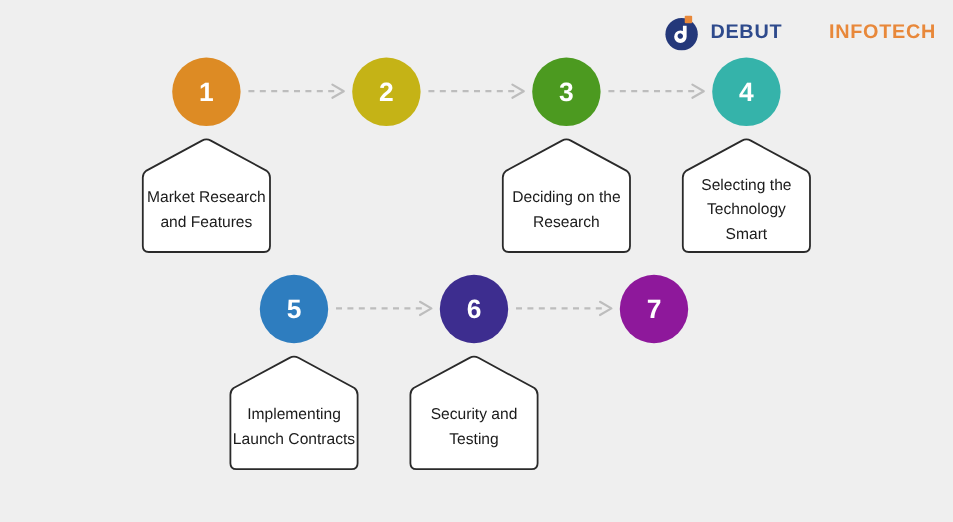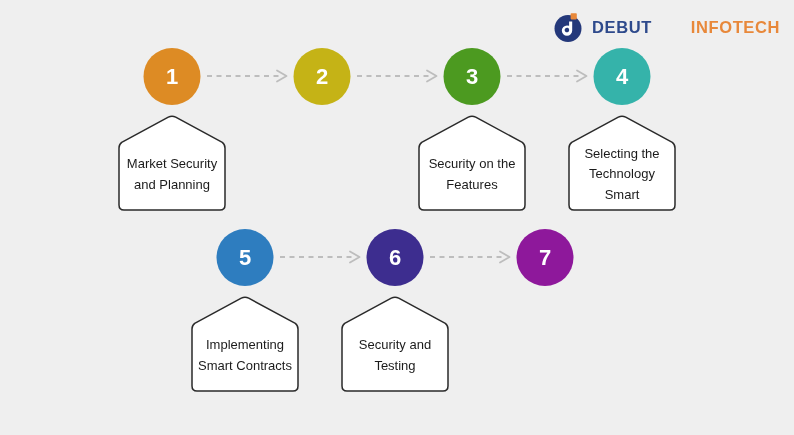--- a/index.html
+++ b/index.html
@@ -139,21 +139,21 @@
 </div>
 
 <div id="flow">
   <div class="row" id="row-1">
       <div class="step" style="left: 97px;">
         <div class="step-circle" style="background: rgb(221, 139, 36);">1</div>
         <div class="step-card">
           <svg viewBox="0 0 118 99" preserveAspectRatio="none" aria-hidden="true">
             <path d="M6 34 Q6 30.5 8.7 28.4 L55.3 3.2 Q59 1.1 62.7 3.2 L109.3 28.4 Q112 30.5 112 34 L112 91 Q112 96 107 96 L11 96 Q6 96 6 91 Z" fill="#ffffff" stroke="#2a2a2a" stroke-width="1.5" stroke-linejoin="round"></path>
           </svg>
-          <div class="step-card-label">Market Security and Planning</div>
+          <div class="step-card-label">Market Research and Features</div>
         </div>
       </div>
       <div class="connector" style="left: 206px; width: 82px;">
         <svg width="82" height="14" viewBox="0 0 82 14" aria-hidden="true">
           <line x1="1" y1="7" x2="73" y2="7" stroke="#bdbdbd" stroke-width="1.8" stroke-dasharray="5,4.5" stroke-linecap="butt"></line>
           <path d="M71 1.5 L80.5 7 L71 12.5" fill="none" stroke="#bdbdbd" stroke-width="1.8" stroke-linecap="round" stroke-linejoin="round"></path>
         </svg>
       </div>
       <div class="step" style="left: 247px;">
         <div class="step-circle" style="background: rgb(197, 179, 22);">2</div>
@@ -163,21 +163,21 @@
           <line x1="1" y1="7" x2="73" y2="7" stroke="#bdbdbd" stroke-width="1.8" stroke-dasharray="5,4.5" stroke-linecap="butt"></line>
           <path d="M71 1.5 L80.5 7 L71 12.5" fill="none" stroke="#bdbdbd" stroke-width="1.8" stroke-linecap="round" stroke-linejoin="round"></path>
         </svg>
       </div>
       <div class="step" style="left: 397px;">
         <div class="step-circle" style="background: rgb(76, 154, 32);">3</div>
         <div class="step-card">
           <svg viewBox="0 0 118 99" preserveAspectRatio="none" aria-hidden="true">
             <path d="M6 34 Q6 30.5 8.7 28.4 L55.3 3.2 Q59 1.1 62.7 3.2 L109.3 28.4 Q112 30.5 112 34 L112 91 Q112 96 107 96 L11 96 Q6 96 6 91 Z" fill="#ffffff" stroke="#2a2a2a" stroke-width="1.5" stroke-linejoin="round"></path>
           </svg>
-          <div class="step-card-label">Security on the Features</div>
+          <div class="step-card-label">Deciding on the Research</div>
         </div>
       </div>
       <div class="connector" style="left: 506px; width: 82px;">
         <svg width="82" height="14" viewBox="0 0 82 14" aria-hidden="true">
           <line x1="1" y1="7" x2="73" y2="7" stroke="#bdbdbd" stroke-width="1.8" stroke-dasharray="5,4.5" stroke-linecap="butt"></line>
           <path d="M71 1.5 L80.5 7 L71 12.5" fill="none" stroke="#bdbdbd" stroke-width="1.8" stroke-linecap="round" stroke-linejoin="round"></path>
         </svg>
       </div>
       <div class="step" style="left: 547px;">
         <div class="step-circle" style="background: rgb(53, 179, 170);">4</div>
@@ -189,21 +189,21 @@
         </div>
       </div>
     </div>
   <div class="row" id="row-2">
       <div class="step" style="left: 170px;">
         <div class="step-circle" style="background: rgb(46, 125, 191);">5</div>
         <div class="step-card">
           <svg viewBox="0 0 118 99" preserveAspectRatio="none" aria-hidden="true">
             <path d="M6 34 Q6 30.5 8.7 28.4 L55.3 3.2 Q59 1.1 62.7 3.2 L109.3 28.4 Q112 30.5 112 34 L112 91 Q112 96 107 96 L11 96 Q6 96 6 91 Z" fill="#ffffff" stroke="#2a2a2a" stroke-width="1.5" stroke-linejoin="round"></path>
           </svg>
-          <div class="step-card-label">Implementing Smart Contracts</div>
+          <div class="step-card-label">Implementing Launch Contracts</div>
         </div>
       </div>
       <div class="connector" style="left: 279px; width: 82px;">
         <svg width="82" height="14" viewBox="0 0 82 14" aria-hidden="true">
           <line x1="1" y1="7" x2="73" y2="7" stroke="#bdbdbd" stroke-width="1.8" stroke-dasharray="5,4.5" stroke-linecap="butt"></line>
           <path d="M71 1.5 L80.5 7 L71 12.5" fill="none" stroke="#bdbdbd" stroke-width="1.8" stroke-linecap="round" stroke-linejoin="round"></path>
         </svg>
       </div>
       <div class="step" style="left: 320px;">
         <div class="step-circle" style="background: rgb(61, 45, 143);">6</div>

